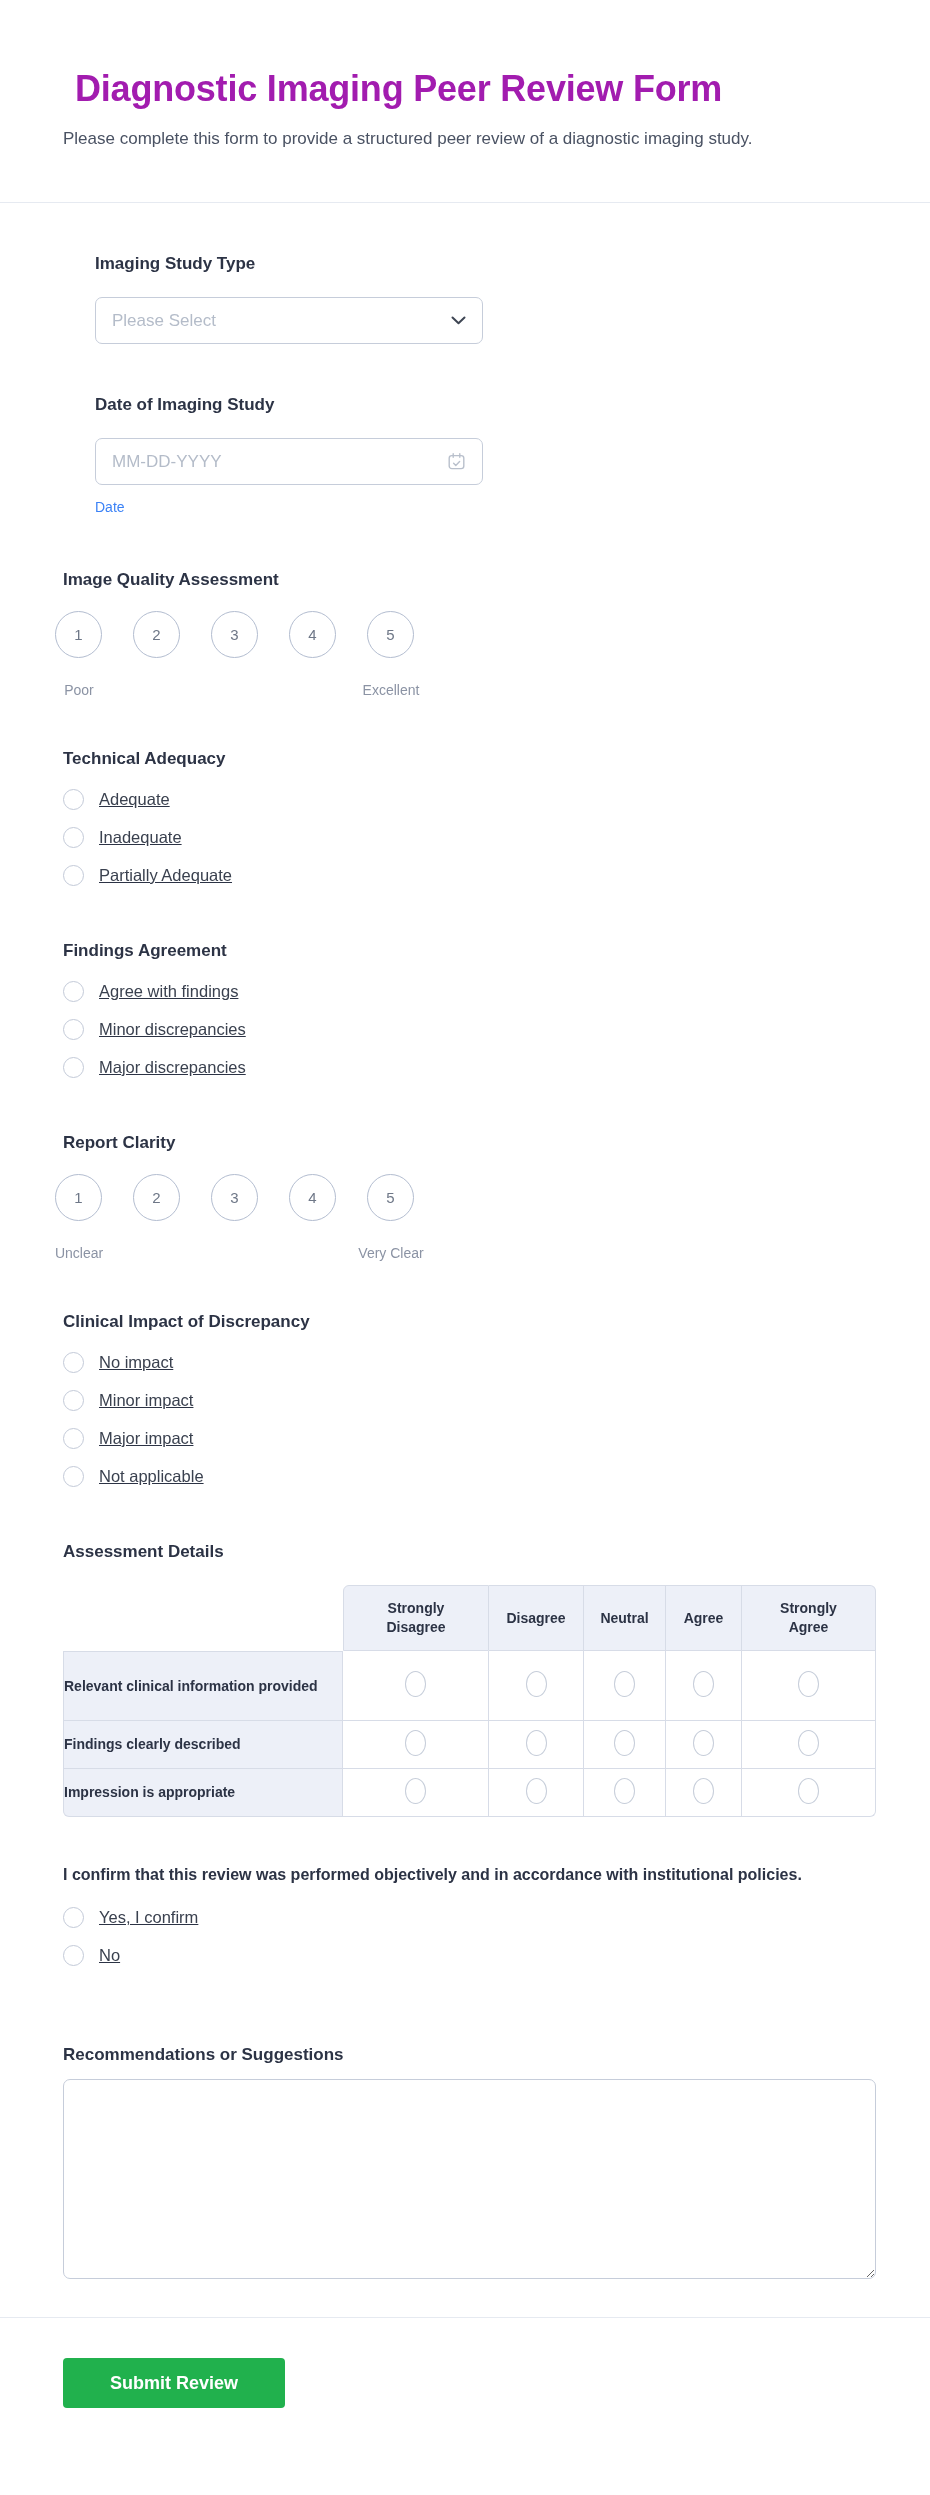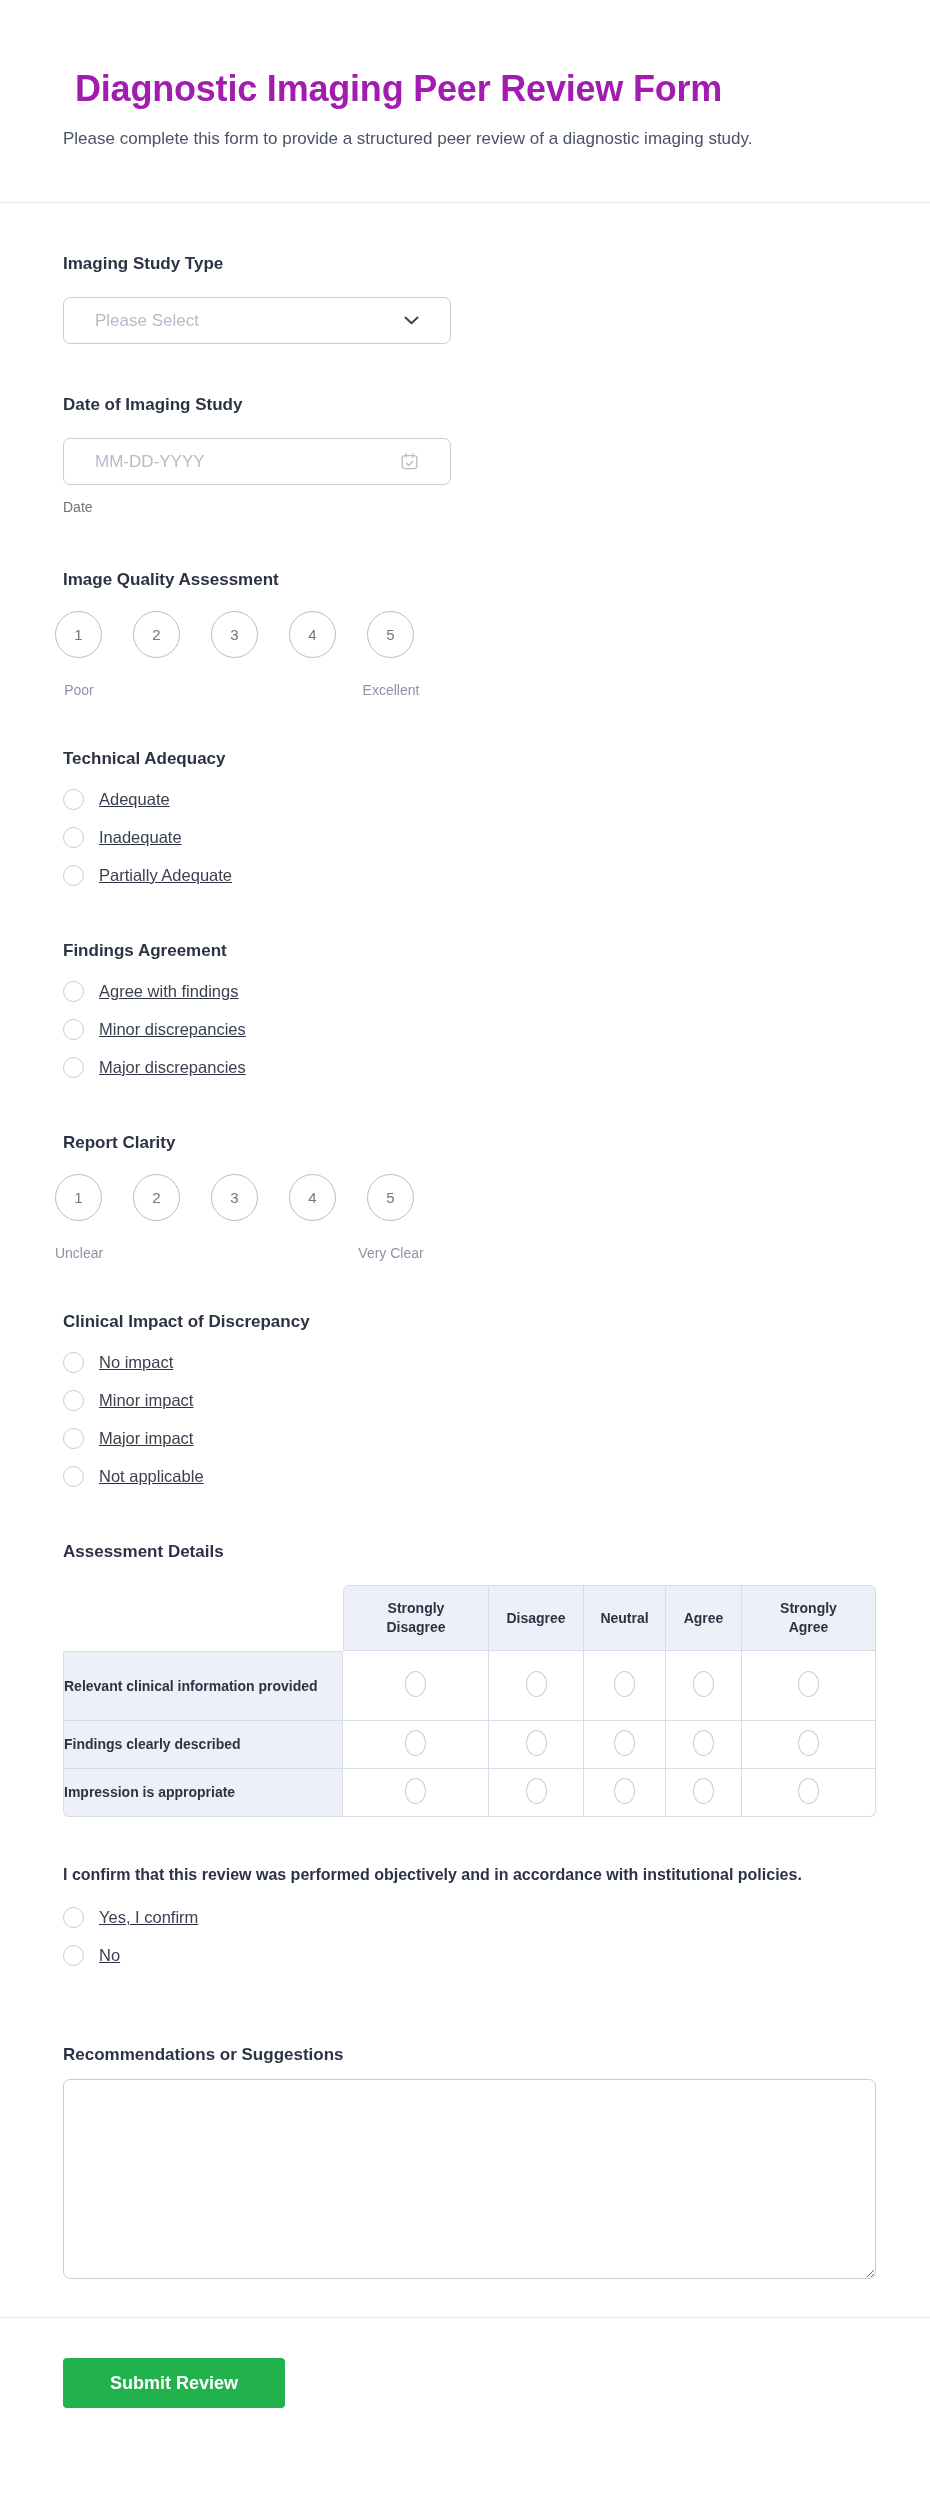--- a/index.html
+++ b/index.html
@@ -33,36 +33,36 @@
 
   
   .content { padding: 0 53px 0 63px; }
 
   .field-label {
     font-size: 17px;
     font-weight: 700;
     color: #2c3345;
     line-height: 21px;
   }
-  .mt-sect  { margin-top: 50px; }
+  .mt-sect  { margin-top: 50px; margin-left: 32px; }
   .mt-sect2 { margin-top: 54px; }
   .mt-sect3 { margin-top: 48px; }
 
   
   .control-box {
     margin-top: 23px;
     width: 388px;
     height: 47px;
     box-sizing: border-box;
     border: 1px solid #c6cdda;
     border-radius: 7px;
     background: #fff;
     display: flex;
     align-items: center;
-    padding: 0 31px;
+    padding: 0 16px;
     position: relative;
   }
   .placeholder-text {
     font-size: 17px;
     color: #b4bcc9;
     flex: 1 1 auto;
   }
   .text-input {
     border: none;
     outline: none;
@@ -72,21 +72,21 @@
     color: #2c3345;
     flex: 1 1 auto;
     padding: 0;
   }
   .text-input::placeholder { color: #b4bcc9; }
   .box-icon { flex: 0 0 auto; display: flex; align-items: center; }
 
   .sub-note {
     margin-top: 14px;
     font-size: 14px;
-    color: #737373;
+    color: #3b82f6;
   }
 
   
   .scale-wrap { margin-top: 21px; position: relative; width: 359px; margin-left: -8px; }
   .scale-row { display: flex; gap: 31px; }
   .scale-circle {
     width: 47px; height: 47px;
     box-sizing: border-box;
     border: 1px solid #b3bdd0;
     border-radius: 50%;

